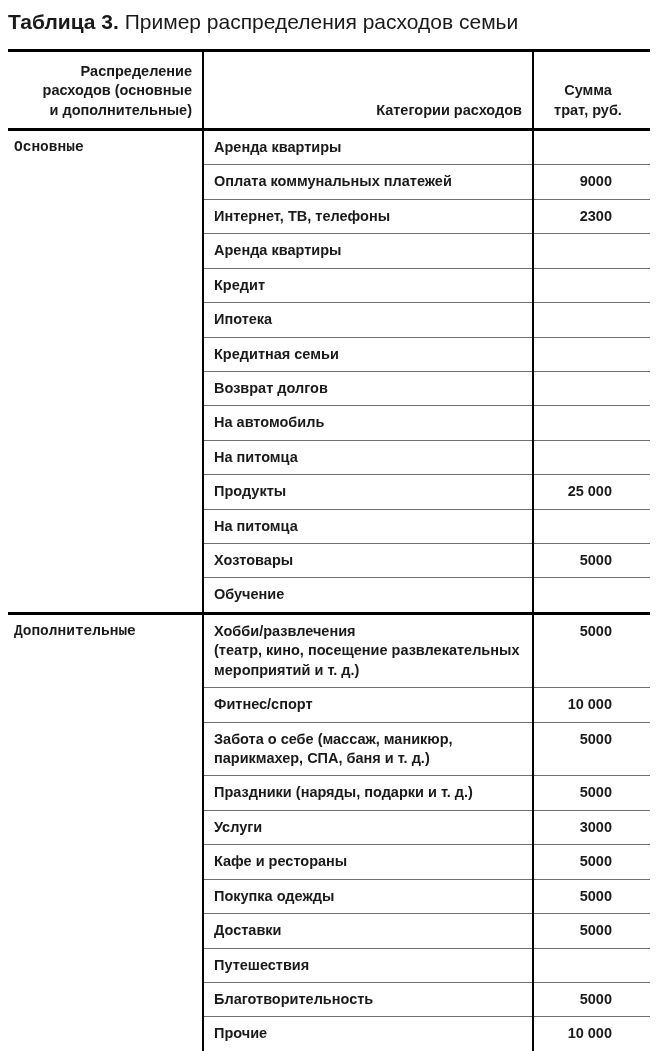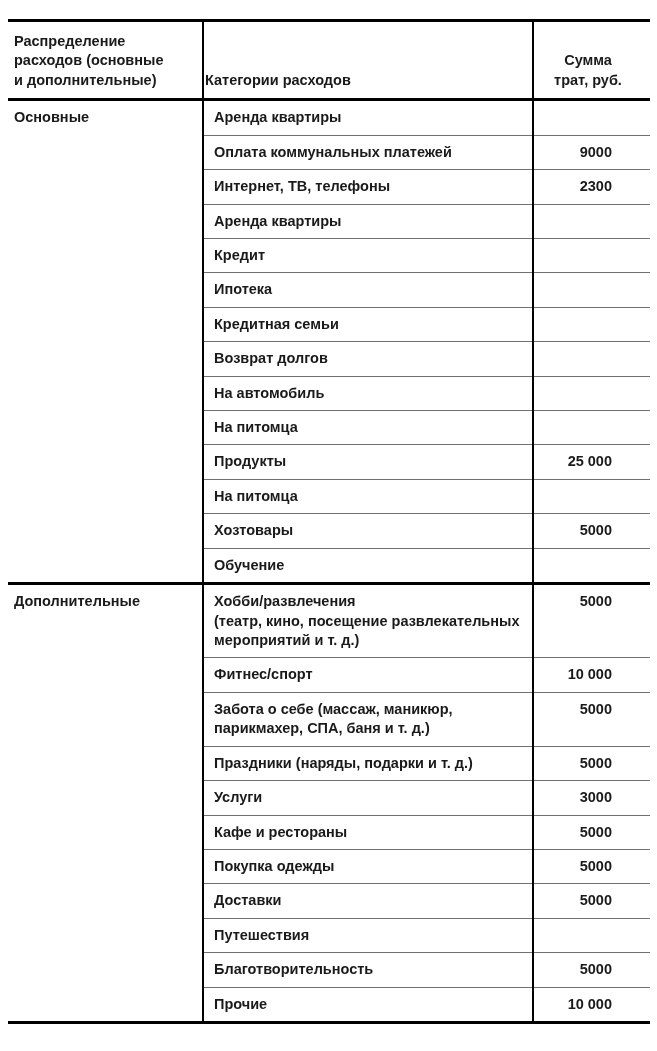--- a/index.html
+++ b/index.html
@@ -45,42 +45,44 @@
   }
   thead th.h-cat{padding-left:1px;}
   thead th.h-sum{text-align:center;padding-right:14px;}
 
   td{vertical-align:top;font-weight:700;}
   td.glabel{
     padding:7px 8px 6px 6px;
     border-right:2px solid #000;
     border-bottom:3px solid #000;
     font-weight:700;
+    font-family:Liberation Mono, monospace;
   }
   td.cat{
     padding:7px 10px 7px 10px;
     border-right:2px solid #000;
     border-bottom:1.5px solid #707070;
   }
   td.amt{
     padding:7px 38px 7px 4px;
     text-align:right;
     border-bottom:1.5px solid #707070;
   }
-  th.h-dist,th.h-cat{border-right:2px solid #000;}
+  th.h-dist,th.h-cat{border-right:2px solid #000;text-align:right;}
 
   tr.group-end td.cat,
   tr.group-end td.amt{border-bottom:3px solid #000;}
 </style>
 </head>
 <body>
 
 <div class="page">
 
   <div class="title-block">
+    <span class="title-line1"><span class="title-prefix">Таблица 3.</span><span class="title-rest"> Пример распределения расходов семьи</span></span>
   </div>
 
   <table class="expenses">
     <colgroup>
         <col class="c1">
         <col class="c2">
         <col class="c3">
       </colgroup>
     <thead>
       <tr>

